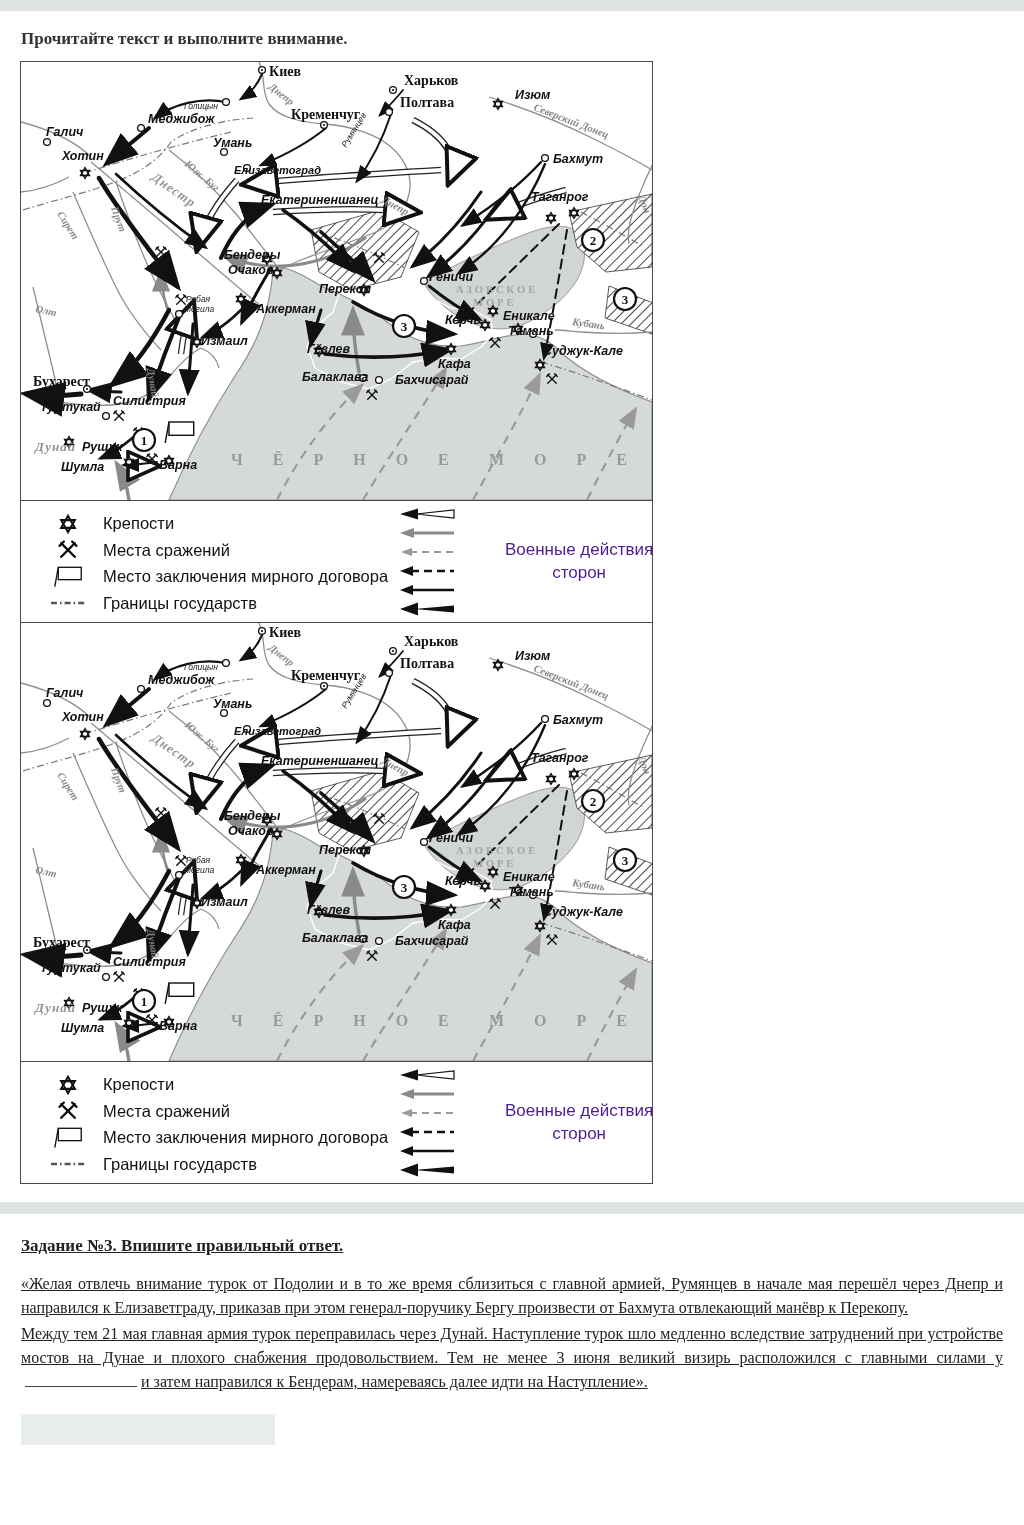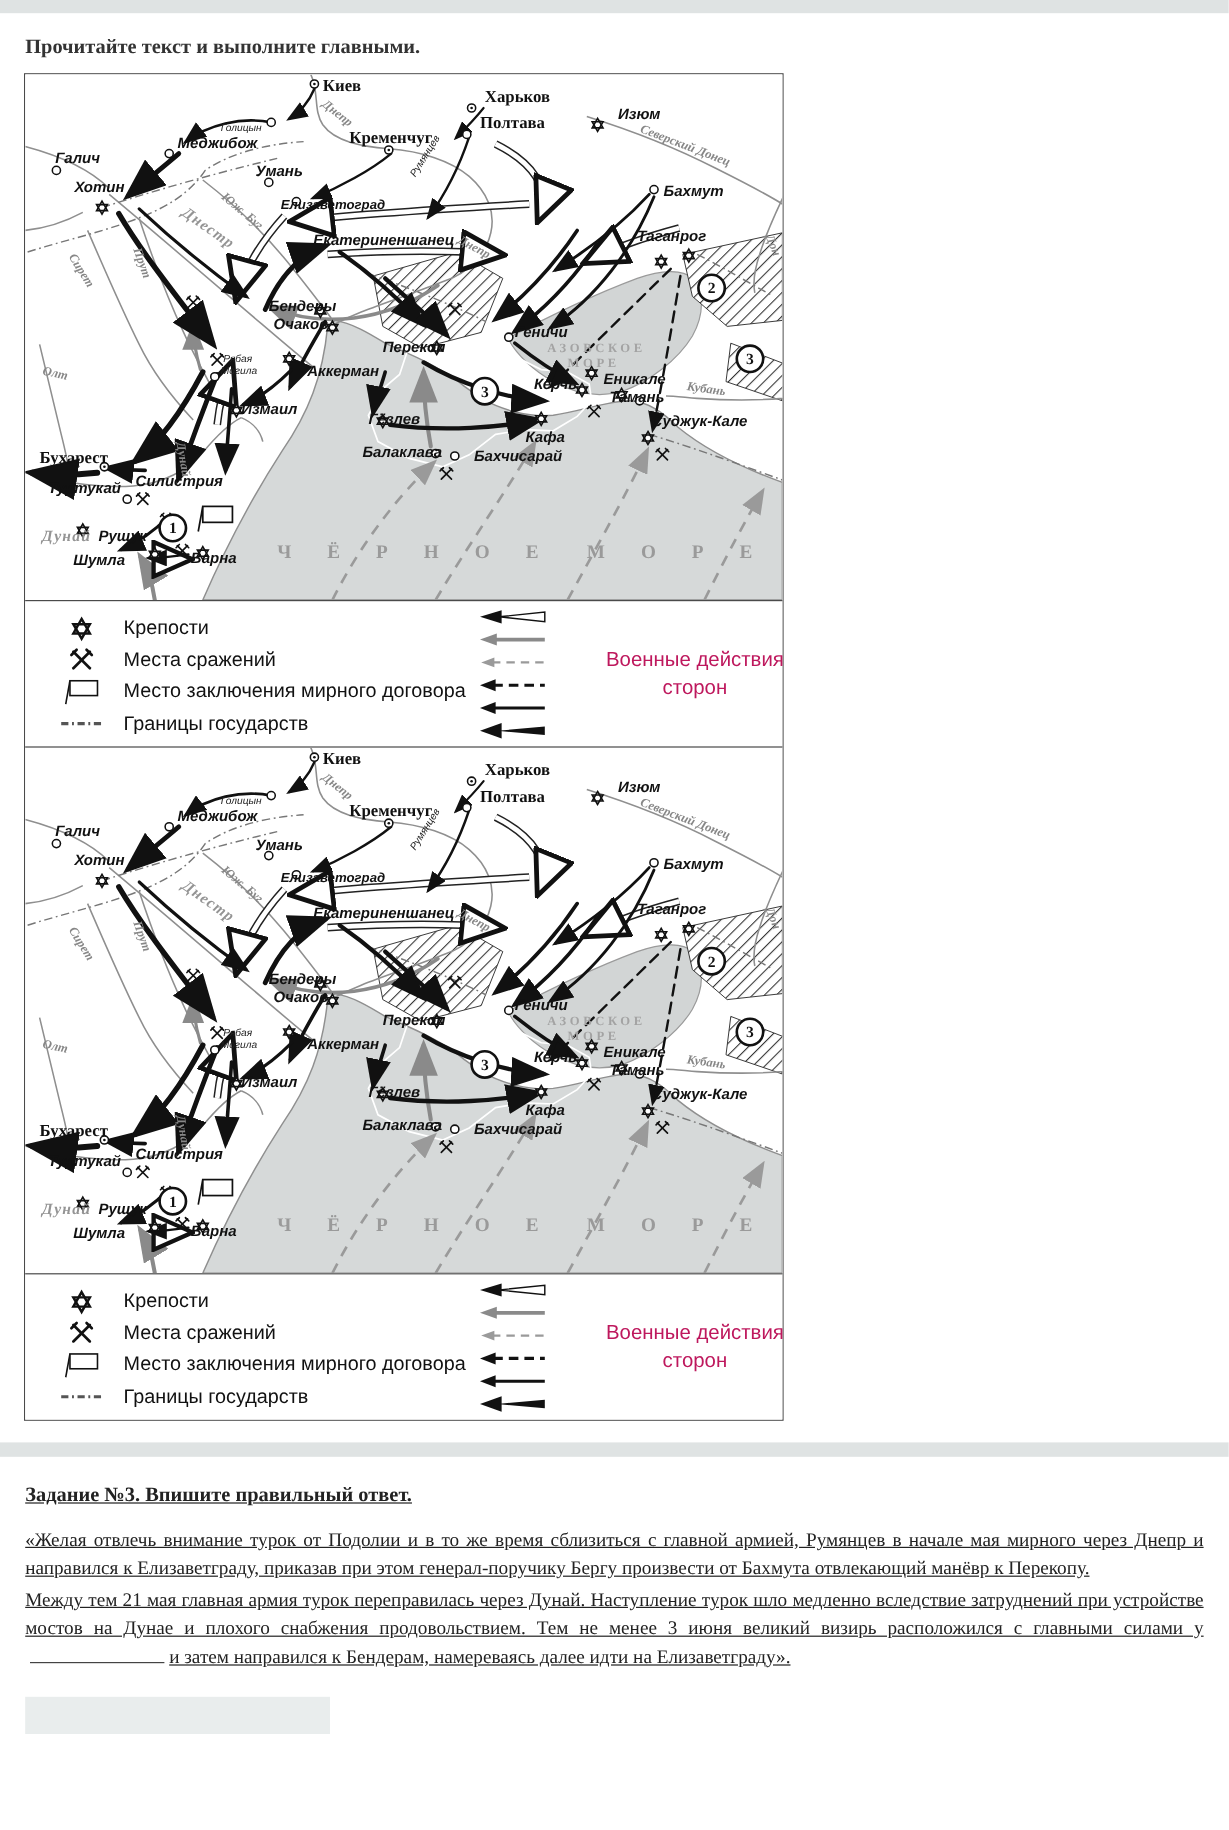--- a/index.html
+++ b/index.html
@@ -11,21 +11,21 @@
   .map-area{width:631px;height:438px;background:#fff;overflow:hidden;}
   .map-area + .legend, .legend + .map-area{border-top:1.6px solid #4a4a4a;}
   .legend{height:121px;display:flex;align-items:stretch;background:#fff;
           font-family:"Liberation Sans",sans-serif;}
   .legend-left{width:355px;padding:10px 0 6px 26px;display:flex;flex-direction:column;justify-content:space-between;}
   .legend-row{display:flex;align-items:center;gap:14px;height:25px;}
   .legend-ico{width:42px;display:flex;justify-content:center;}
   .legend-label{font-size:16.5px;color:#111;white-space:nowrap;}
   .legend-right{flex:1;display:flex;align-items:center;}
   .legend-arrows{display:flex;flex-direction:column;gap:5px;margin-left:10px;}
-  .legend-cap{width:210px;text-align:center;font-size:17px;color:#be185d;line-height:1.35;margin-left:18px;}
+  .legend-cap{width:210px;text-align:center;font-size:17px;color:#4c1d95;line-height:1.35;margin-left:18px;}
   
   .ml-city{font:bold 14px "Liberation Serif",serif;fill:#111;}
   .ml-place{font:italic bold 12.5px "Liberation Sans",sans-serif;fill:#111;}
   .ml-place-sm{font:italic bold 11px "Liberation Sans",sans-serif;fill:#111;}
   .ml-small{font:italic 8.5px "Liberation Sans",sans-serif;fill:#222;}
   .ml-river{font:italic bold 10.5px "Liberation Serif",serif;fill:#878787;}
   .ml-river-lg{font:italic bold 13px "Liberation Serif",serif;fill:#949494;letter-spacing:1px;}
   .ml-sea{font:bold 10.5px "Liberation Serif",serif;fill:#a3a3a3;letter-spacing:3px;}
   .ml-sea-lg{font:bold 16px "Liberation Serif",serif;fill:#9a9a9a;letter-spacing:13px;}
   .ml-num{font:bold 13px "Liberation Serif",serif;fill:#111;text-anchor:middle;}
@@ -329,21 +329,21 @@
           <text x="138" y="407" class="ml-place">Варна</text>
           <text x="210" y="403" class="ml-sea-lg">Ч Ё Р Н О Е</text>
           <text x="468" y="403" class="ml-sea-lg">М О Р Е</text>
         </g>
     </g>
   </defs>
 </svg>
 
 <div class="topband"></div>
 
-<h1 class="page-head">Прочитайте текст и выполните главными.</h1>
+<h1 class="page-head">Прочитайте текст и выполните внимание.</h1>
 
 <div class="map-frame">
 
   <div class="map-area">
     <svg width="631" height="438" viewBox="0 0 631 438">
       <use href="#war-map-content"></use>
     </svg>
   </div>
 
   <div class="legend">
@@ -489,16 +489,16 @@
       </div>
     </div>
   </div>
 
 </div>
 
 <div class="divband"></div>
 
 <div class="task">
   <div class="task-head">Задание №3. Впишите правильный ответ.</div>
-  <p>«Желая отвлечь внимание турок от Подолии и в то же время сблизиться с главной армией, Румянцев в начале мая мирного через Днепр и направился к Елизаветграду, приказав при этом генерал-поручику Бергу произвести от Бахмута отвлекающий манёвр к Перекопу.</p>
-  <p><span>Между тем 21 мая главная армия турок переправилась через Дунай. Наступление турок шло медленно вследствие затруднений при устройстве мостов на Дунае и плохого снабжения продовольствием. Тем не менее 3 июня великий визирь расположился с главными силами у</span><span class="blank"></span><span>и затем направился к Бендерам, намереваясь далее идти на Елизаветграду».</span></p>
+  <p>«Желая отвлечь внимание турок от Подолии и в то же время сблизиться с главной армией, Румянцев в начале мая перешёл через Днепр и направился к Елизаветграду, приказав при этом генерал-поручику Бергу произвести от Бахмута отвлекающий манёвр к Перекопу.</p>
+  <p><span>Между тем 21 мая главная армия турок переправилась через Дунай. Наступление турок шло медленно вследствие затруднений при устройстве мостов на Дунае и плохого снабжения продовольствием. Тем не менее 3 июня великий визирь расположился с главными силами у</span><span class="blank"></span><span>и затем направился к Бендерам, намереваясь далее идти на Наступление».</span></p>
   <input class="answer-input" type="text" value="" style="">
 </div>
 
 </body></html>

